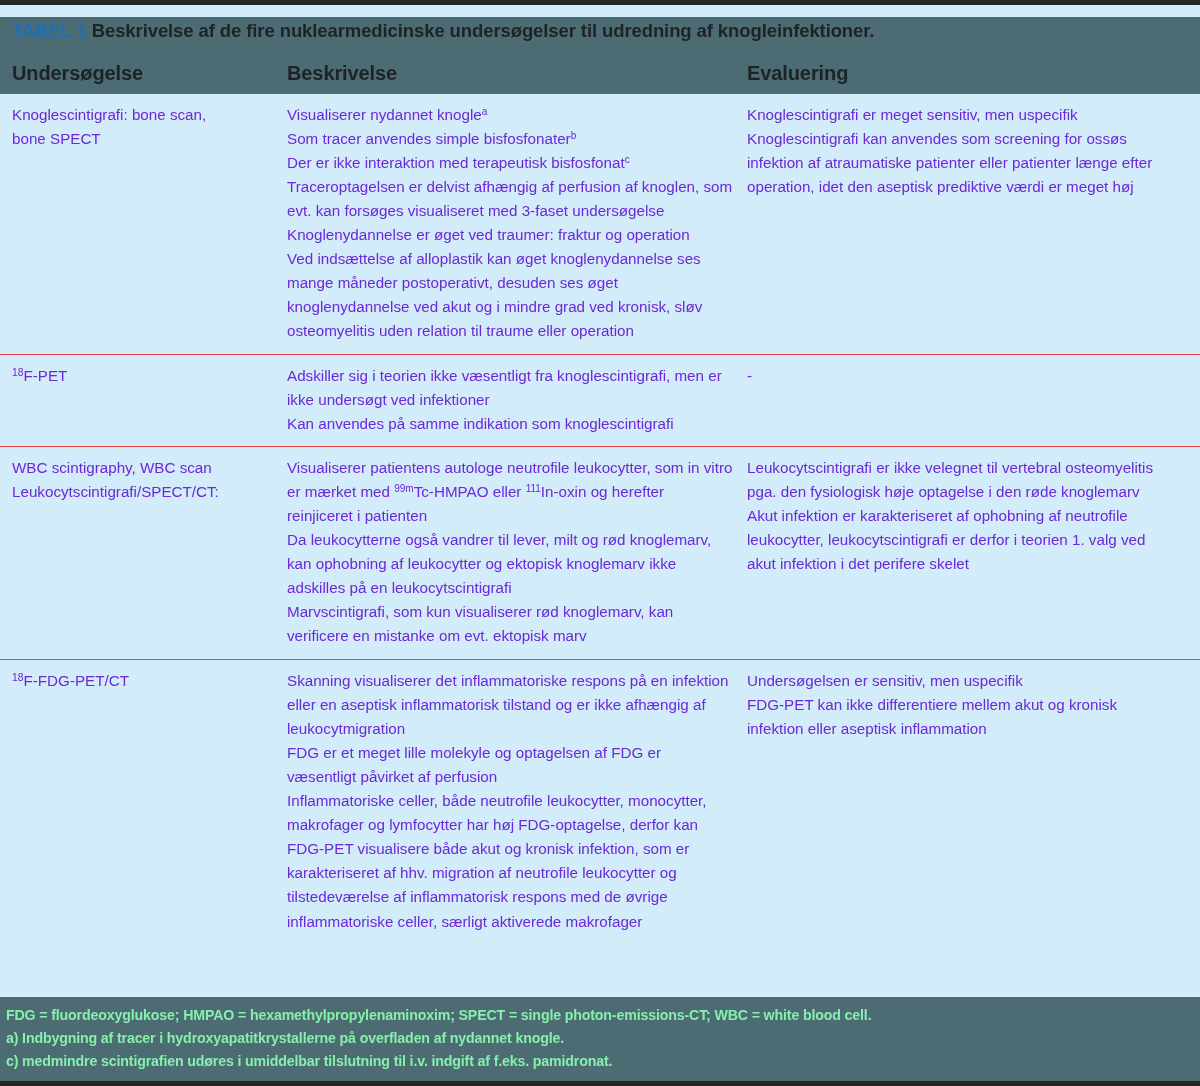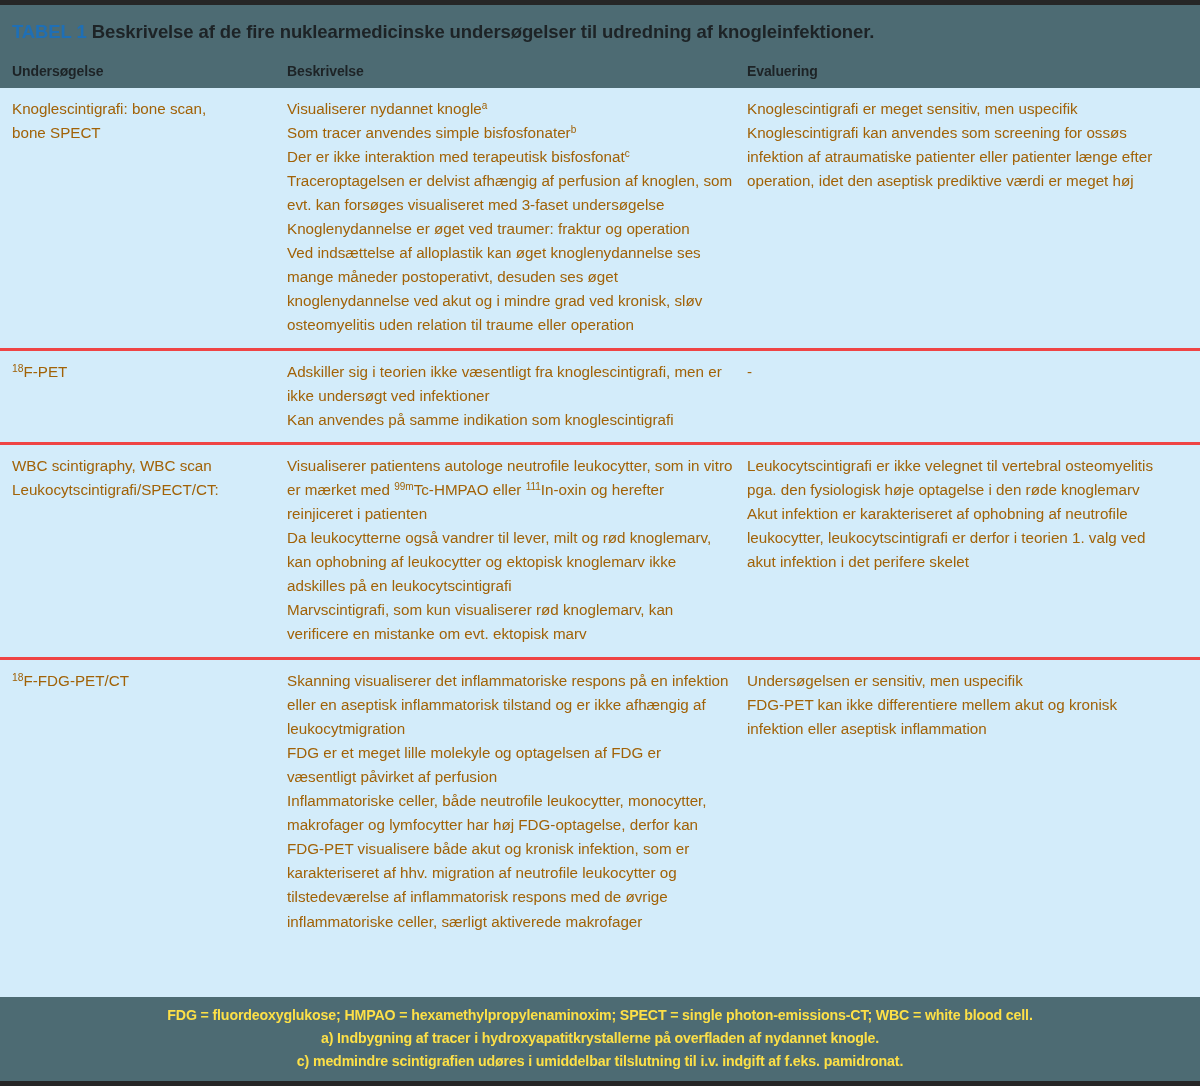--- a/index.html
+++ b/index.html
@@ -29,22 +29,23 @@
   }
   .edge-bar.bottom {
     position: absolute;
     left: 0;
     bottom: 0;
   }
 
   
   .caption-band {
     background: #4d6b73;
-    padding: 15px 12px 4px 12px;
-    box-sizing: border-box;
+    padding: 2px 12px 4px 12px;
+    box-sizing: border-box;
+    margin-top: 12px;
   }
   .caption-text {
     font-size: 18.5px;
     font-weight: bold;
     line-height: 1.33;
     color: #1d2326;
     letter-spacing: -0.1px;
   }
   .caption-tag {
     color: #1f6fb5;
@@ -52,48 +53,48 @@
   }
 
   
   .col-head-row {
     background: #4d6b73;
     display: flex;
     padding: 14px 12px 9px 12px;
     box-sizing: border-box;
   }
   .col-head {
-    font-size: 14px;
+    font-size: 20px;
     font-weight: bold;
     color: #1d2326;
     letter-spacing: -0.1px;
   }
 
   
   .c1 { width: 275px; flex: 0 0 275px; }
   .c2 { width: 460px; flex: 0 0 460px; }
   .c3 { flex: 1 1 auto; }
 
   
   .table-body {
     background: #d3ecfa;
   }
   .data-row {
     display: flex;
     padding: 9px 12px 10px 12px;
     box-sizing: border-box;
-    border-top: 3px solid #ef4444;
+    border-top: 1px solid #ef4444;
   }
   .data-row:first-child {
     border-top: none;
   }
   .cell {
     font-size: 15.2px;
     line-height: 1.585;
-    color: #a16207;
+    color: #6d28d9;
     box-sizing: border-box;
     padding-right: 14px;
   }
   .cell p {
     margin: 0;
   }
   .cell sup {
     font-size: 0.66em;
     line-height: 0;
     vertical-align: 0.5em;
@@ -110,24 +111,23 @@
     padding: 7px 6px 8px 6px;
     box-sizing: border-box;
     position: absolute;
     left: 0;
     right: 0;
     bottom: 5px;
   }
   .footer-line {
     font-size: 14.2px;
     font-weight: bold;
-    color: #fde047;
+    color: #86efac;
     line-height: 1.62;
     letter-spacing: -0.15px;
-    text-align: center;
   }
   .footer-line sup {
     font-size: 0.66em;
     line-height: 0;
     vertical-align: 0.5em;
   }
 </style>
 </head>
 <body>
 

